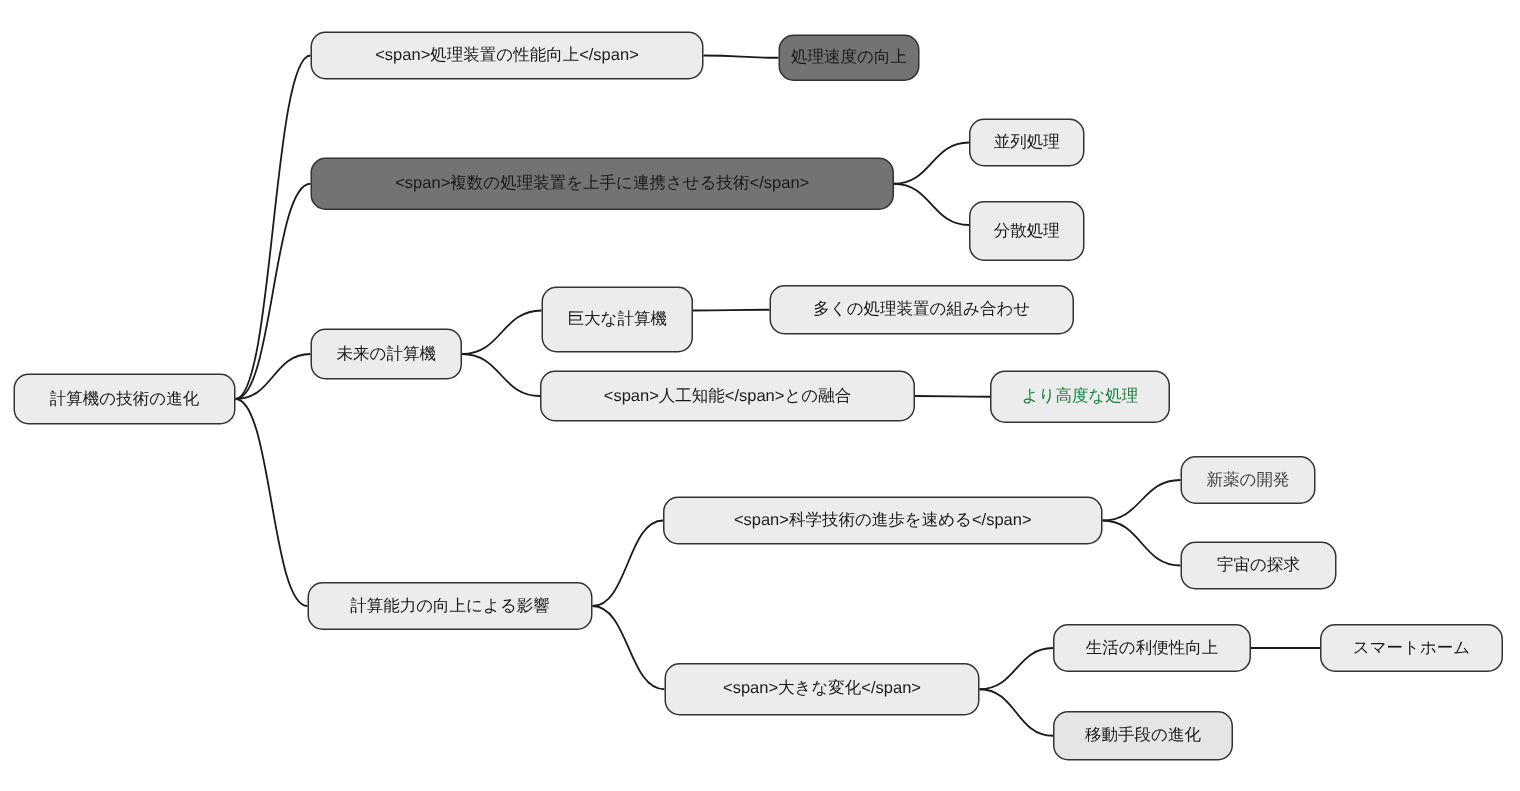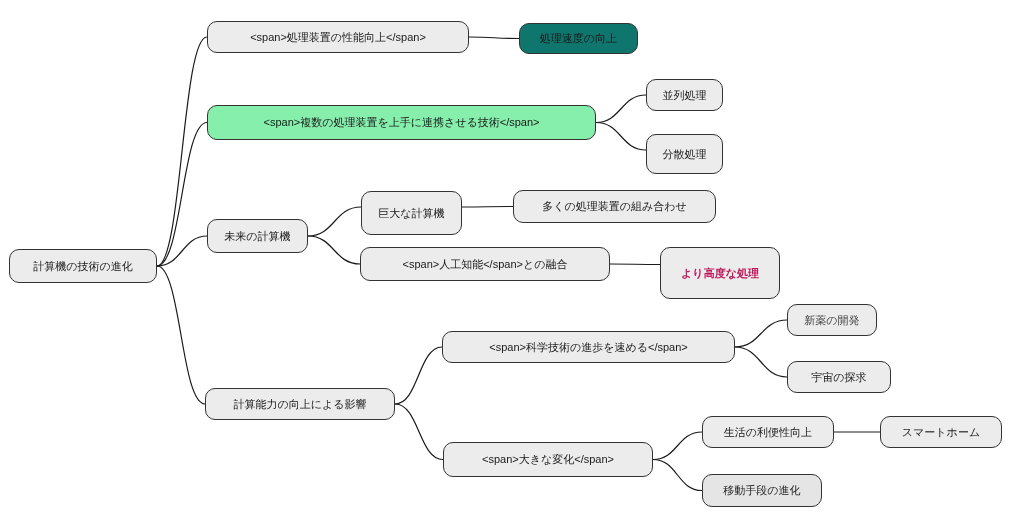--- a/index.html
+++ b/index.html
@@ -63,29 +63,29 @@
       <path d="M 735 347 C 761 347, 761 320, 787 320" stroke="#1a1a1a"></path>
       <path d="M 735 347 C 761 347, 761 377, 787 377" stroke="#1a1a1a"></path>
       <path d="M 395 404 C 419 404, 419 459.5, 443 459.5" stroke="#1a1a1a"></path>
       <path d="M 653 459.5 C 677.5 459.5, 677.5 432, 702 432" stroke="#1a1a1a"></path>
       <path d="M 834 432 C 857 432, 857 432, 880 432" stroke="#1a1a1a"></path>
       <path d="M 653 459.5 C 677.5 459.5, 677.5 490.5, 702 490.5" stroke="#1a1a1a"></path>
     </svg>
   <div id="node-layer">
       <div class="node" style="left: 9px; top: 249px; width: 148px; height: 34px; background: rgb(236, 236, 236); border-color: rgb(51, 51, 51); color: rgb(26, 26, 26);">計算機の技術の進化</div>
       <div class="node" style="left: 207px; top: 21px; width: 262px; height: 32px; background: rgb(236, 236, 236); border-color: rgb(51, 51, 51); color: rgb(26, 26, 26);">&lt;span&gt;処理装置の性能向上&lt;/span&gt;</div>
-      <div class="node" style="left: 519px; top: 23px; width: 119px; height: 31px; background: #0f766e; border-color: rgb(51, 51, 51); color: rgb(26, 26, 26);">処理速度の向上</div>
-      <div class="node" style="left: 207px; top: 105px; width: 389px; height: 35px; background: #86efac; border-color: rgb(51, 51, 51); color: rgb(26, 26, 26);">&lt;span&gt;複数の処理装置を上手に連携させる技術&lt;/span&gt;</div>
+      <div class="node" style="left: 519px; top: 23px; width: 94px; height: 31px; background: #737373; border-color: rgb(51, 51, 51); color: rgb(26, 26, 26);">処理速度の向上</div>
+      <div class="node" style="left: 207px; top: 105px; width: 389px; height: 35px; background: #737373; border-color: rgb(51, 51, 51); color: rgb(26, 26, 26);">&lt;span&gt;複数の処理装置を上手に連携させる技術&lt;/span&gt;</div>
       <div class="node" style="left: 646px; top: 79px; width: 77px; height: 32px; background: rgb(236, 236, 236); border-color: rgb(51, 51, 51); color: rgb(26, 26, 26);">並列処理</div>
       <div class="node" style="left: 646px; top: 134px; width: 77px; height: 40px; background: rgb(236, 236, 236); border-color: rgb(51, 51, 51); color: rgb(26, 26, 26);">分散処理</div>
       <div class="node" style="left: 207px; top: 219px; width: 101px; height: 34px; background: rgb(236, 236, 236); border-color: rgb(51, 51, 51); color: rgb(26, 26, 26);">未来の計算機</div>
       <div class="node" style="left: 361px; top: 191px; width: 101px; height: 44px; background: rgb(236, 236, 236); border-color: rgb(51, 51, 51); color: rgb(26, 26, 26);">巨大な計算機</div>
       <div class="node" style="left: 513px; top: 190px; width: 203px; height: 33px; background: rgb(236, 236, 236); border-color: rgb(51, 51, 51); color: rgb(26, 26, 26);">多くの処理装置の組み合わせ</div>
       <div class="node" style="left: 360px; top: 247px; width: 250px; height: 34px; background: rgb(236, 236, 236); border-color: rgb(51, 51, 51); color: rgb(26, 26, 26);">&lt;span&gt;人工知能&lt;/span&gt;との融合</div>
-      <div class="node" style="left: 660px; top: 247px; width: 120px; height: 52px; background: rgb(236, 236, 236); border-color: rgb(51, 51, 51); color: #be185d; font-weight: bold;">より高度な処理</div>
+      <div class="node" style="left: 660px; top: 247px; width: 120px; height: 35px; background: rgb(236, 236, 236); border-color: rgb(51, 51, 51); color: #15803d;">より高度な処理</div>
       <div class="node" style="left: 205px; top: 388px; width: 190px; height: 32px; background: rgb(236, 236, 236); border-color: rgb(51, 51, 51); color: rgb(26, 26, 26);">計算能力の向上による影響</div>
       <div class="node" style="left: 442px; top: 331px; width: 293px; height: 32px; background: rgb(236, 236, 236); border-color: rgb(51, 51, 51); color: rgb(26, 26, 26);">&lt;span&gt;科学技術の進歩を速める&lt;/span&gt;</div>
       <div class="node" style="left: 787px; top: 304px; width: 90px; height: 32px; background: rgb(236, 236, 236); border-color: rgb(51, 51, 51); color: #404040;">新薬の開発</div>
       <div class="node" style="left: 787px; top: 361px; width: 104px; height: 32px; background: rgb(236, 236, 236); border-color: rgb(51, 51, 51); color: rgb(26, 26, 26);">宇宙の探求</div>
       <div class="node" style="left: 443px; top: 442px; width: 210px; height: 35px; background: rgb(236, 236, 236); border-color: rgb(51, 51, 51); color: rgb(26, 26, 26);">&lt;span&gt;大きな変化&lt;/span&gt;</div>
       <div class="node" style="left: 702px; top: 416px; width: 132px; height: 32px; background: rgb(236, 236, 236); border-color: rgb(51, 51, 51); color: rgb(26, 26, 26);">生活の利便性向上</div>
       <div class="node" style="left: 880px; top: 416px; width: 122px; height: 32px; background: rgb(236, 236, 236); border-color: rgb(51, 51, 51); color: rgb(26, 26, 26);">スマートホーム</div>
       <div class="node" style="left: 702px; top: 474px; width: 120px; height: 33px; background: #e5e5e5; border-color: rgb(51, 51, 51); color: rgb(26, 26, 26);">移動手段の進化</div>
     </div>
 </div>

